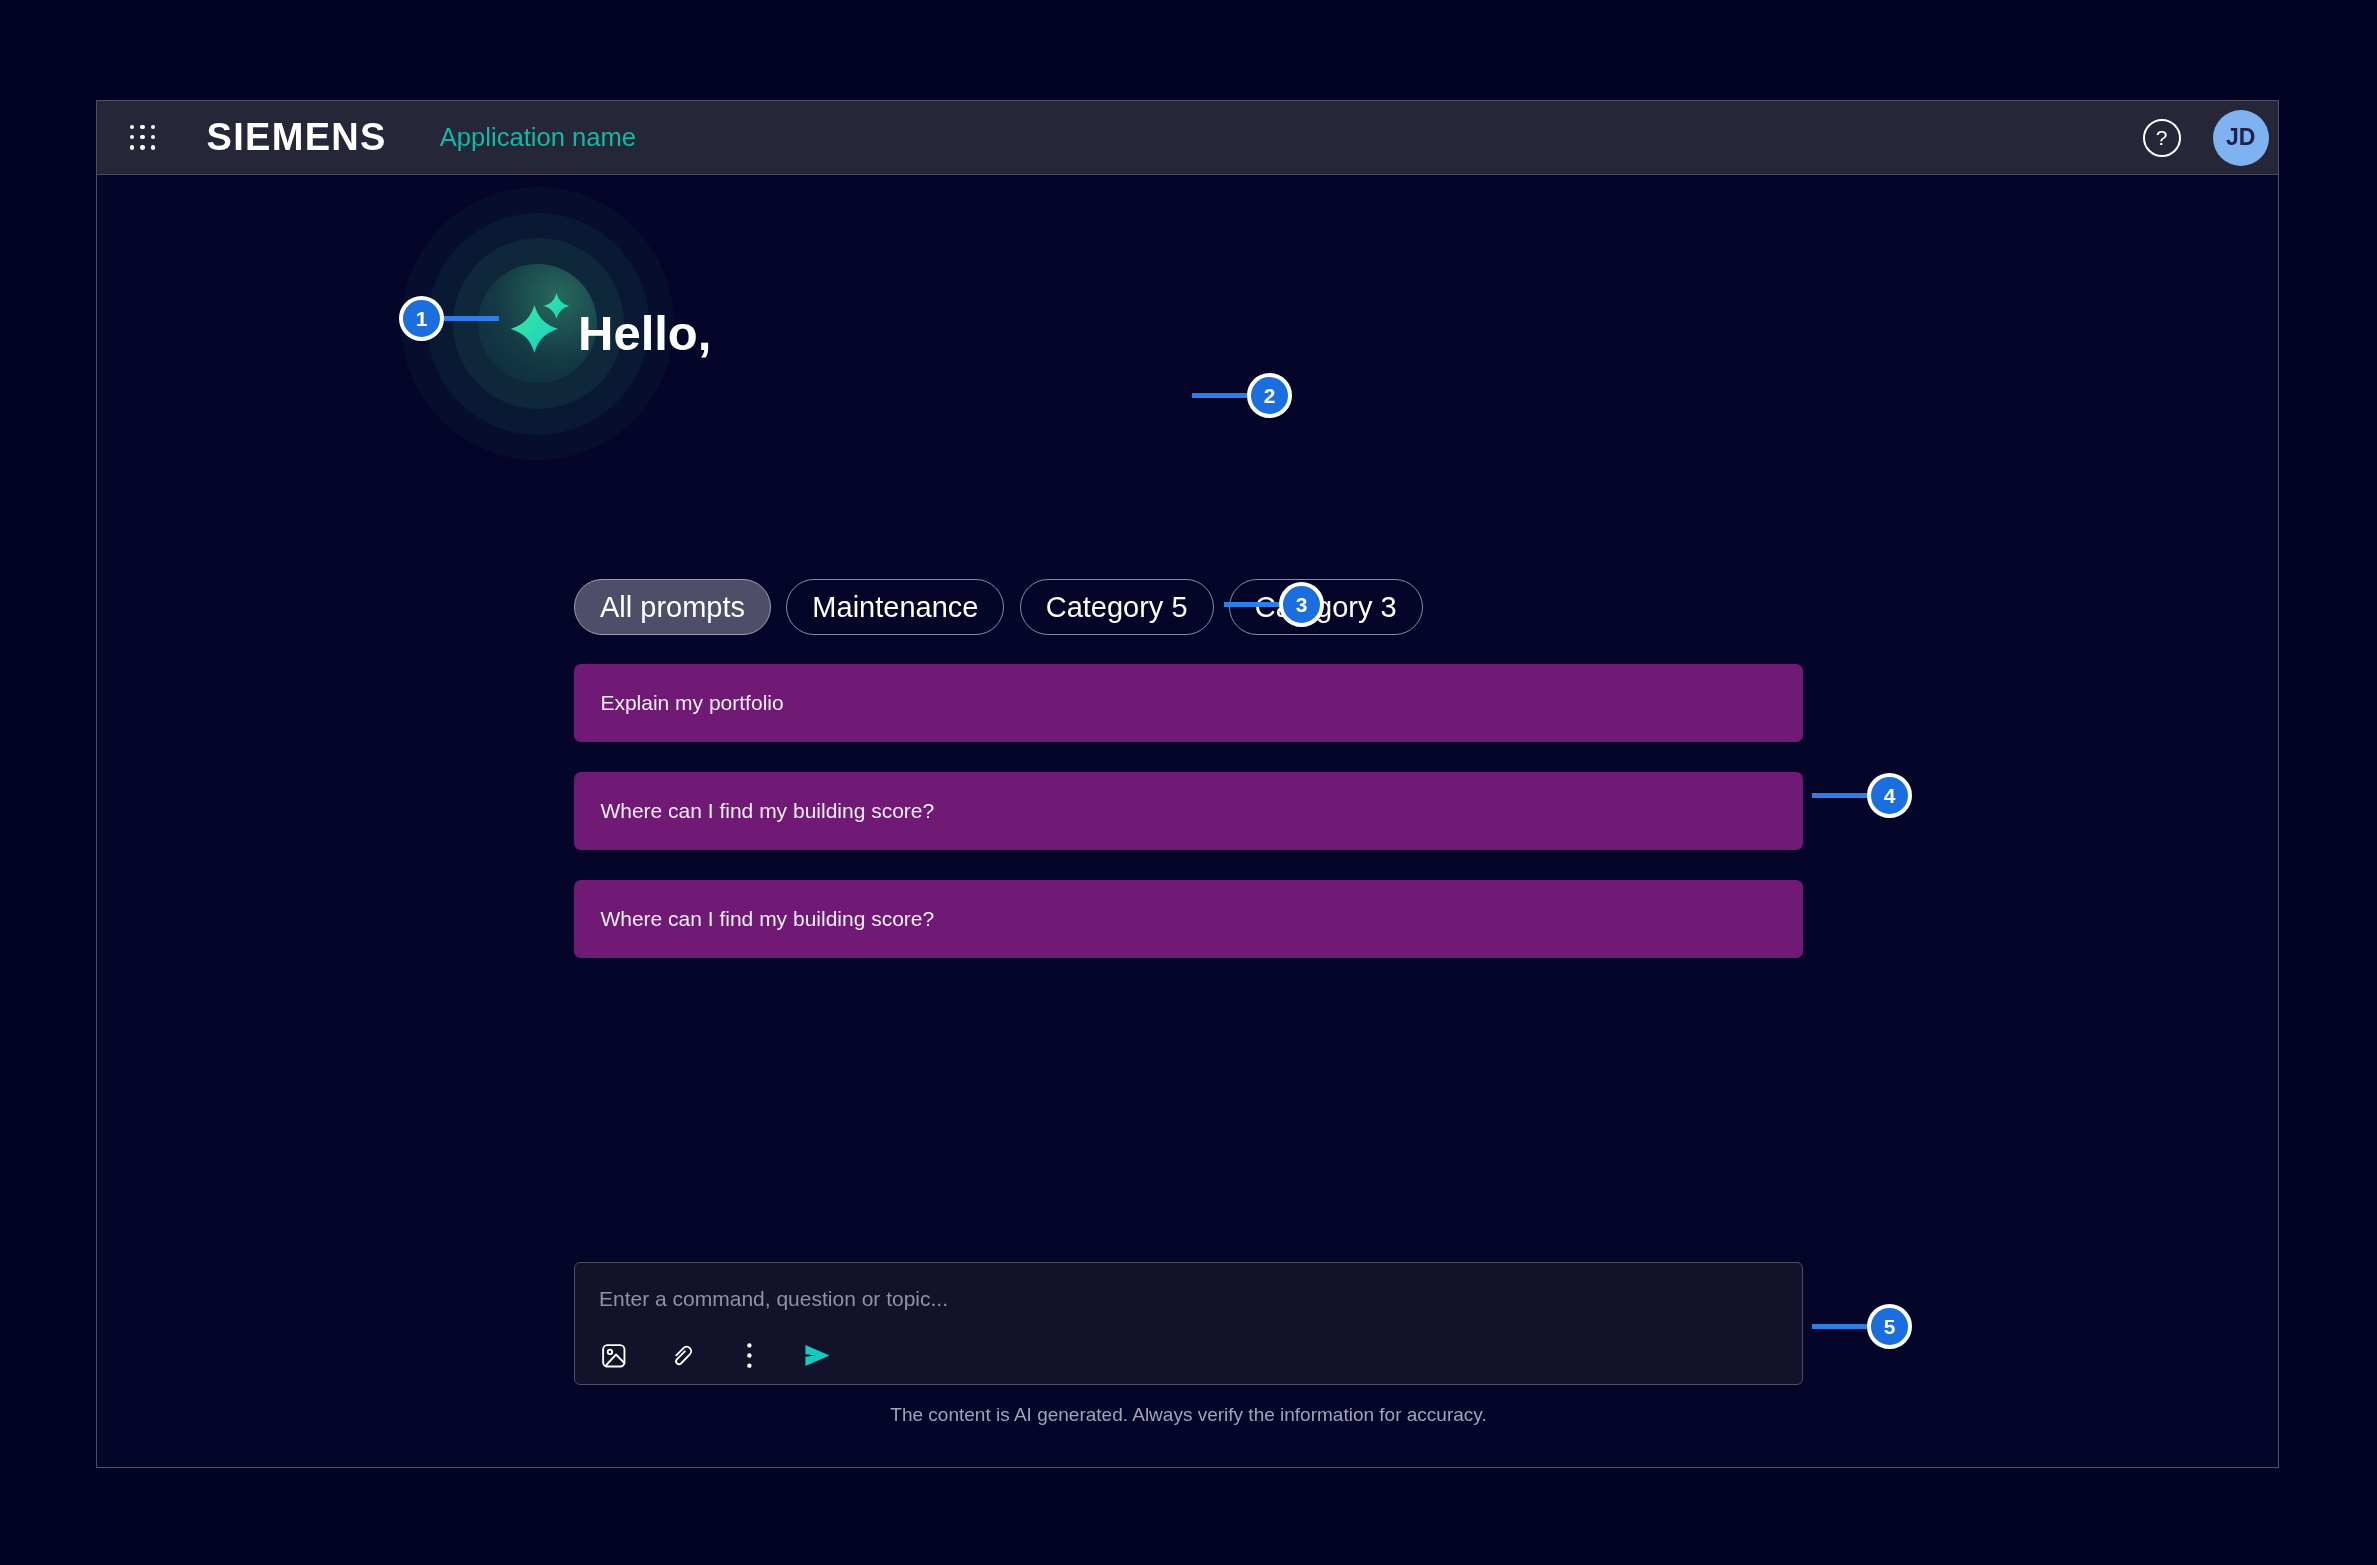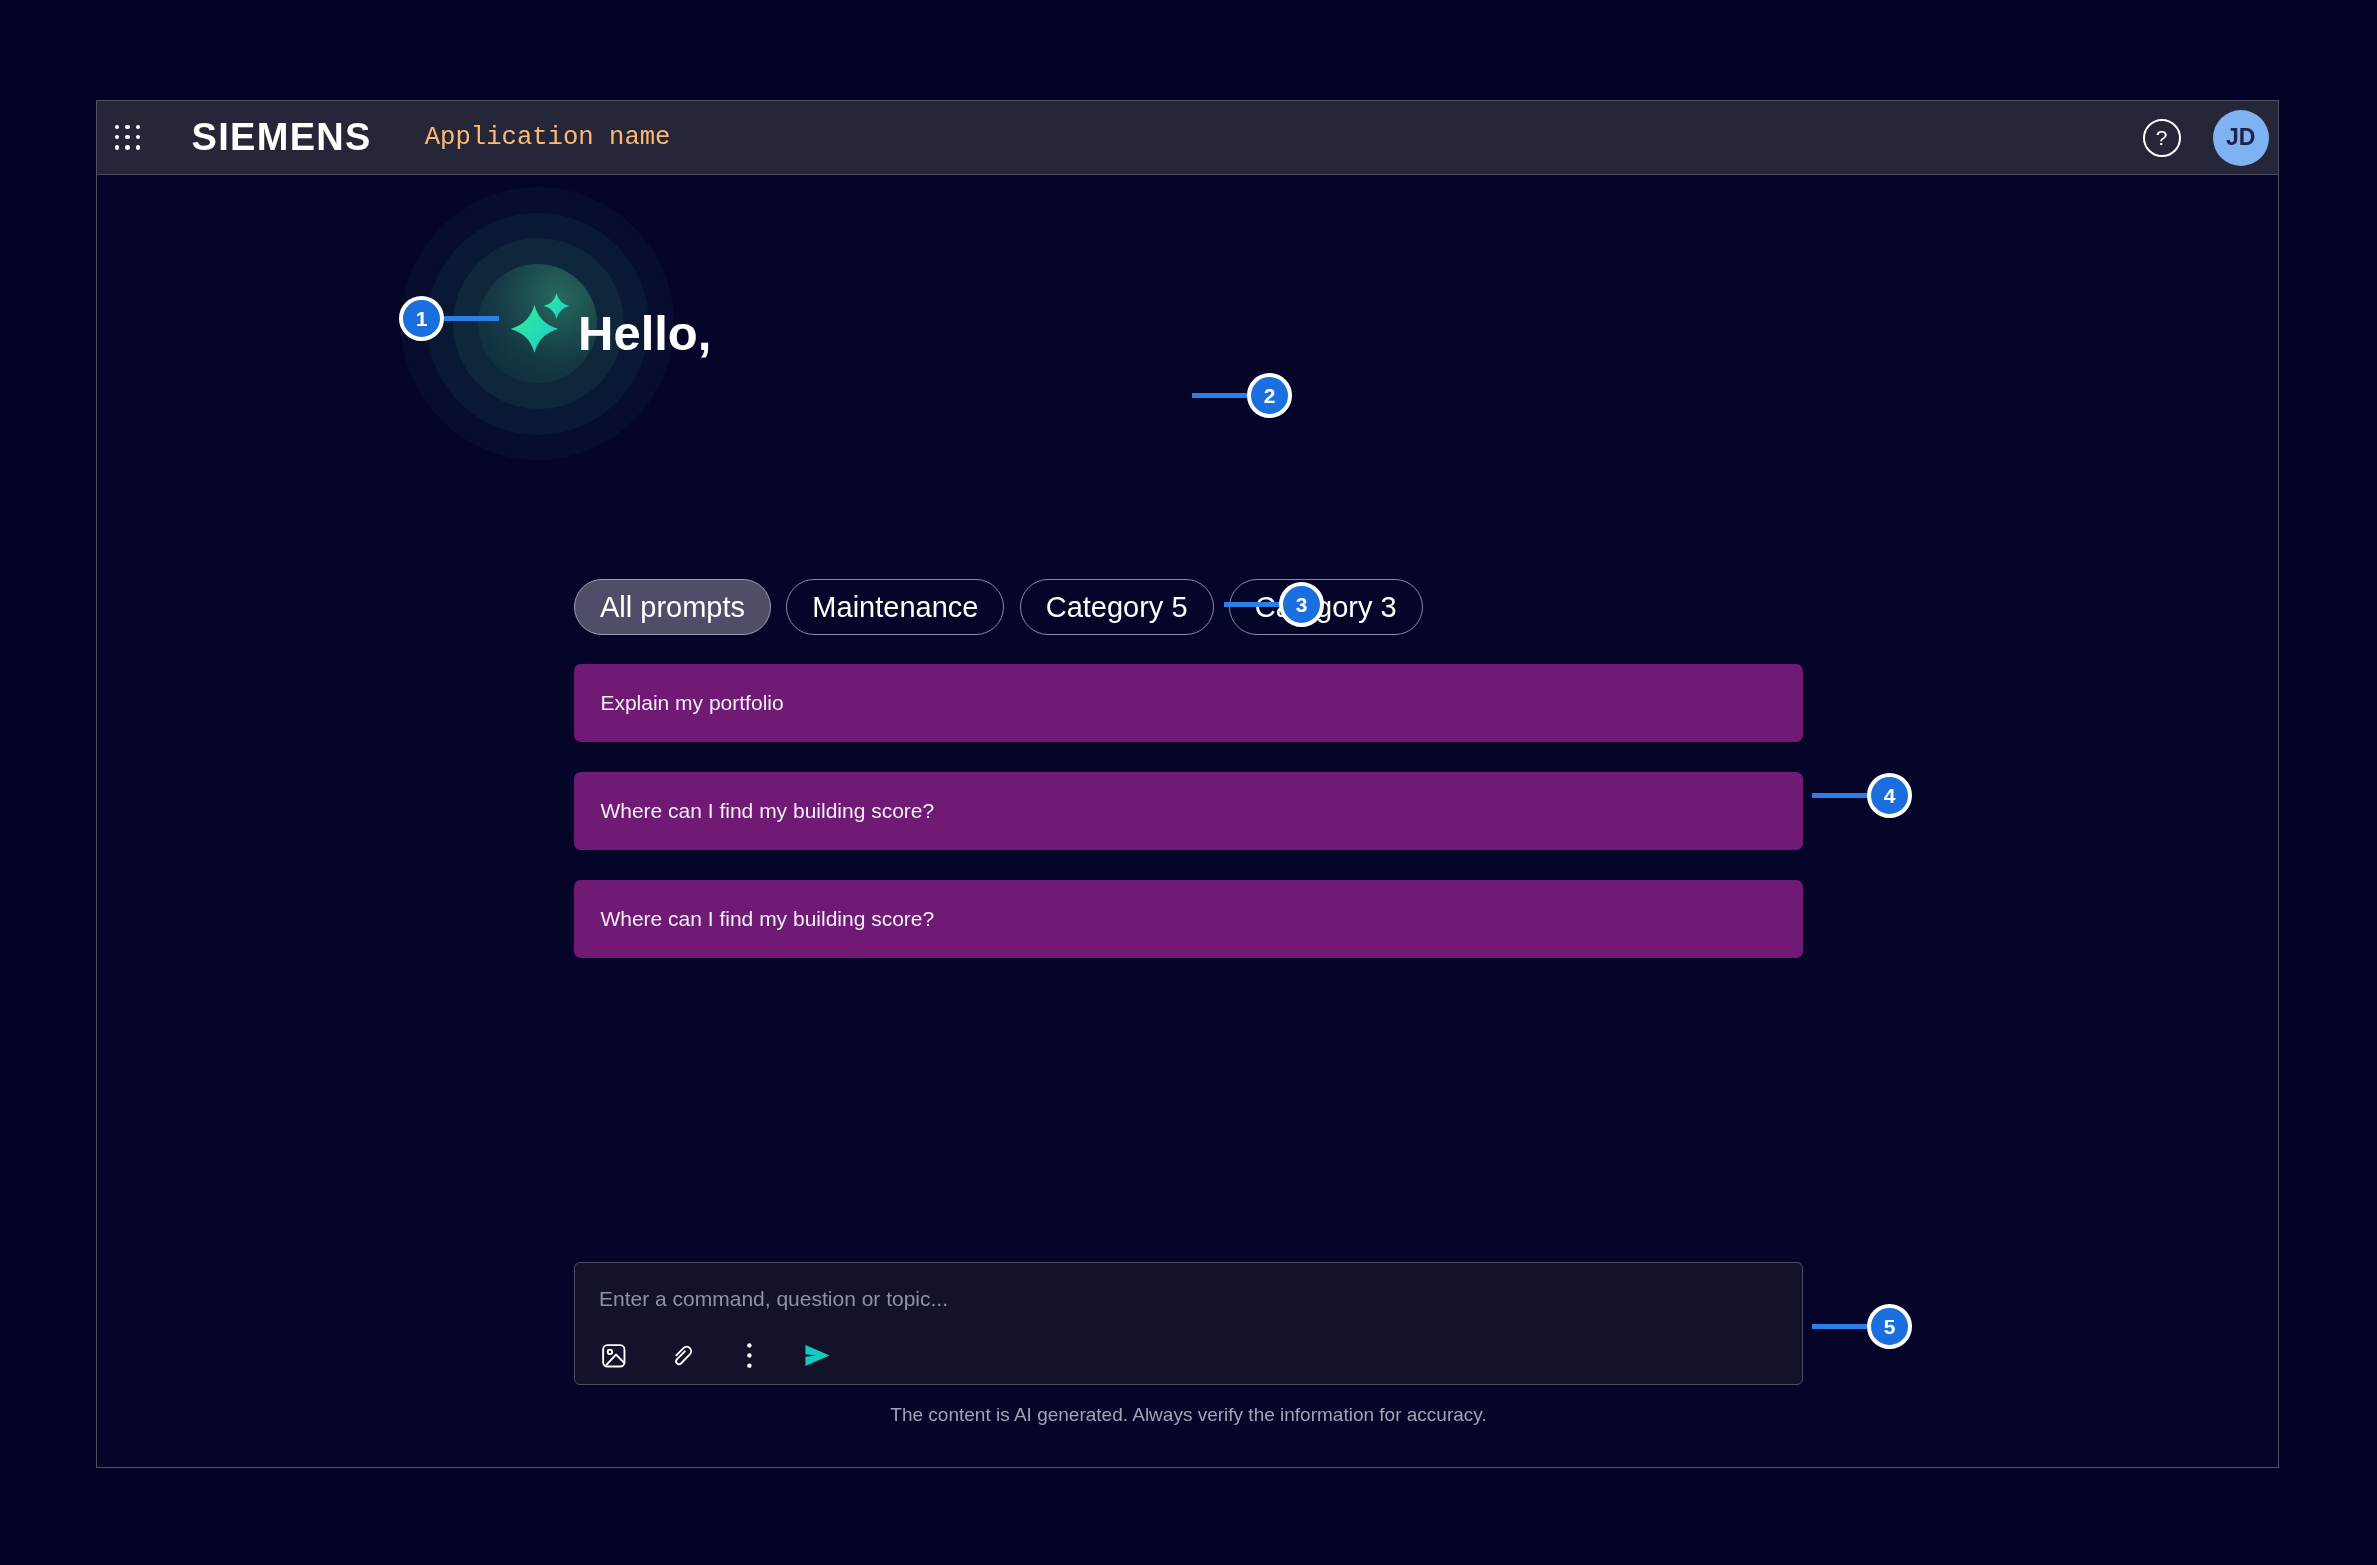--- a/index.html
+++ b/index.html
@@ -2,26 +2,26 @@
 <html style="font-size:13.6px"><head>
 <meta charset="utf-8">
 <style>
   html,body{margin:0;padding:0;background:#020222;}
   .page{position:relative;width:2377px;height:1566px;background:#020224;overflow:hidden;
         font-family:"Liberation Sans", sans-serif;color:#ffffff;}
   .frame{position:absolute;left:96px;top:100px;width:2181px;height:1366px;
          background:#050529;border:1.7px solid #4f5068;}
   
   .appbar{position:absolute;left:0;top:0;width:100%;height:74px;background:#262639;
-          border-bottom:0.9px solid #4a4a5e;display:flex;align-items:center;box-sizing:border-box;padding-left:18px;}
+          border-bottom:0.9px solid #4a4a5e;display:flex;align-items:center;box-sizing:border-box;padding-left:33px;}
   .launcher{width:25.6px;height:25.6px;display:grid;grid-template-columns:repeat(3,4.3px);
             grid-template-rows:repeat(3,4.3px);gap:6px;cursor:pointer;}
   .launcher span{width:4.3px;height:4.3px;border-radius:50%;background:#ffffff;}
   .brand{margin-left:51px;font-size:38px;font-weight:700;letter-spacing:1.3px;color:#ffffff;}
-  .appname{margin-left:53px;font-size:25.6px;font-weight:400;color:#fdba74;font-family:Liberation Mono, monospace;}
+  .appname{margin-left:53px;font-size:25.6px;font-weight:400;color:#14b8a6;}
   .appbar-right{margin-left:auto;display:flex;align-items:center;}
   .help{width:38px;height:38px;border:2.6px solid #ffffff;border-radius:50%;box-sizing:border-box;
         display:flex;align-items:center;justify-content:center;font-size:21px;font-weight:400;
         color:#ffffff;margin-right:32px;cursor:pointer;}
   .avatar{width:56px;height:56px;border-radius:50%;background:#7fb2f1;color:#20224a;
           display:flex;align-items:center;justify-content:center;font-size:23px;font-weight:700;
           margin-right:9.4px;cursor:pointer;}
   
   .glow i{position:absolute;border-radius:50%;}
   .glow .g4{left:304px;top:86px;width:273px;height:273px;background:rgba(34,96,90,0.10);}

